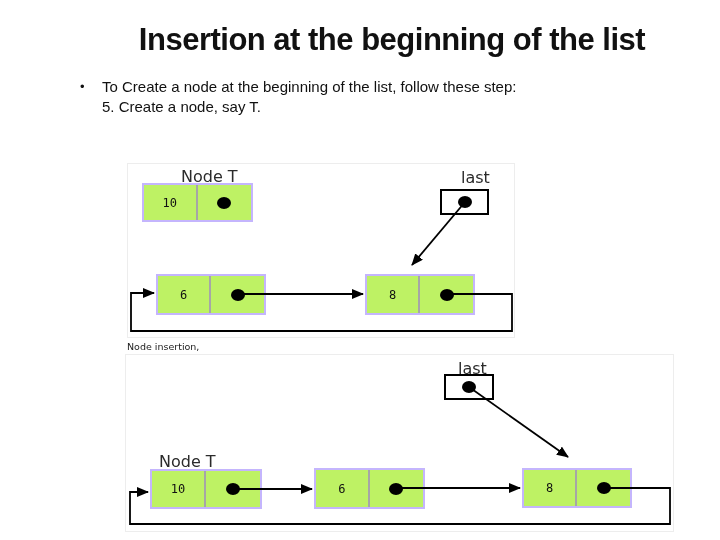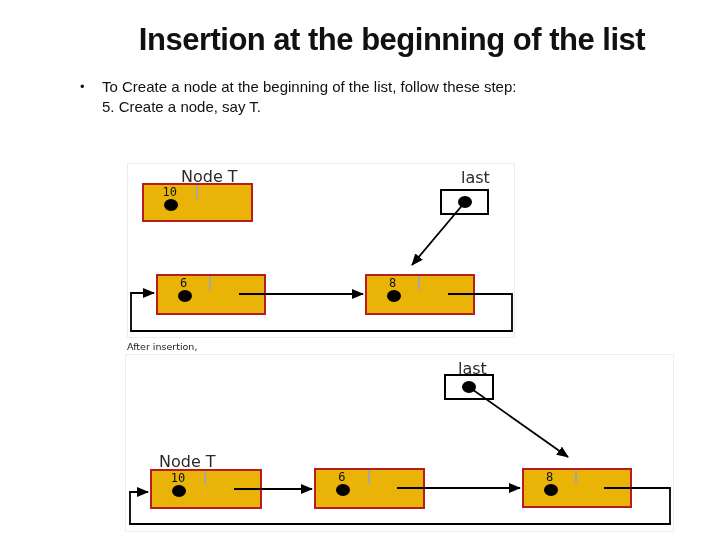--- a/index.html
+++ b/index.html
@@ -26,21 +26,21 @@
 
   .dlabel {
     position: absolute; font-family: "DejaVu Sans", sans-serif;
     font-size: 16px; color: #2b2b2b; white-space: nowrap; text-align: center;
   }
   .after-label {
     position: absolute; left: 95px; top: 341px;
     font-family: "DejaVu Sans", sans-serif; font-size: 9.5px; color: #222222;
   }
 
-  .node { position: absolute; display: flex; border: 2px solid #b91c1c; background: #eab308; flex-direction: column; }
+  .node { position: absolute; display: flex; border: 2px solid #c4b5fd; background: #bef264; }
   .node .cell-val {
     width: 50%; border-right: 2px solid #a6a6a6;
     display: flex; align-items: center; justify-content: center;
     font-family: "DejaVu Sans Mono", monospace; font-size: 12px; color: #111111;
   }
   .node .cell-ptr { width: 50%; display: flex; align-items: center; justify-content: center; }
   .ptrbox { position: absolute; border: 2px solid #000000; background: #ffffff;
             display: flex; align-items: center; justify-content: center; }
   .dot { width: 14px; height: 12px; background: #000000; border-radius: 50%; }
 
@@ -98,21 +98,21 @@
         <marker id="ah1" markerUnits="userSpaceOnUse" markerWidth="12" markerHeight="10" refX="11" refY="5" orient="auto">
           <path d="M0,0 L12,5 L0,10 z" fill="#000000"></path>
         </marker>
       </defs>
       <line x1="337" y1="38" x2="284" y2="101" marker-end="url(#ah1)"></line>
       <line x1="111" y1="130" x2="235" y2="130" marker-end="url(#ah1)"></line>
       <polyline points="320,130 384,130 384,167 3,167 3,129 26,129" marker-end="url(#ah1)"></polyline>
     </svg>
   </div>
 
-  <div class="after-label">After insertion,</div>
+  <div class="after-label">Node insertion,</div>
 
   <div class="diagram d2">
     <span class="dlabel" style="left:332px; top:4px;">last</span>
     <span class="dlabel" style="left:33px; top:97px;">Node T</span>
 
     <div class="ptrbox" style="left:318px; top:19px; width:50px; height:26px;">
       <span class="dot"></span>
     </div>
 
     <div class="node" style="left:24px; top:114px; width:112px; height:40px;">

